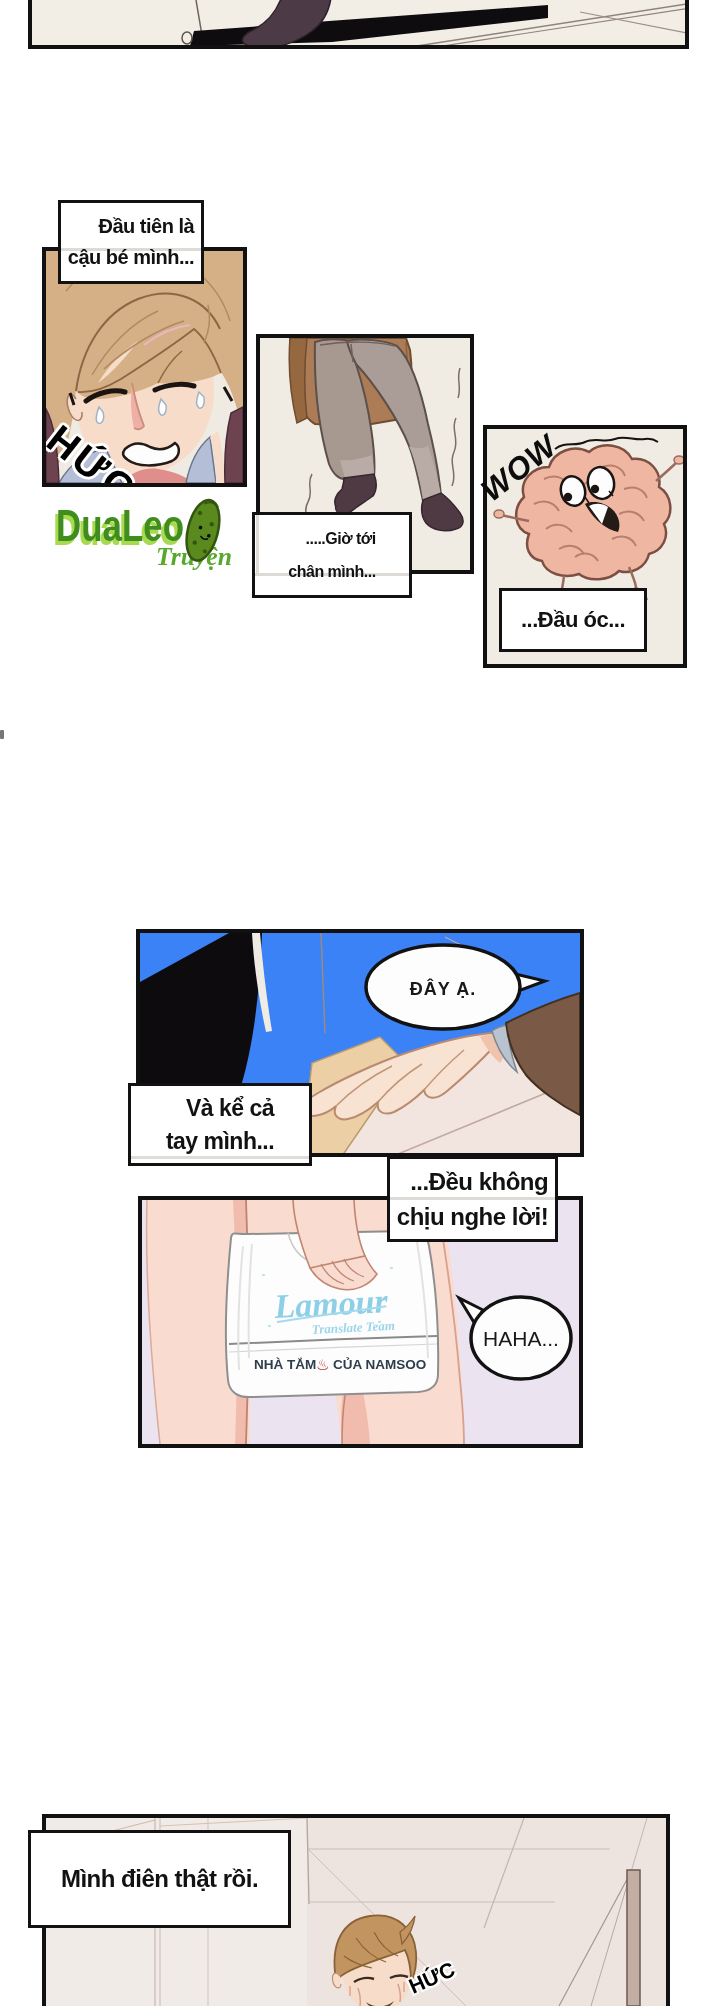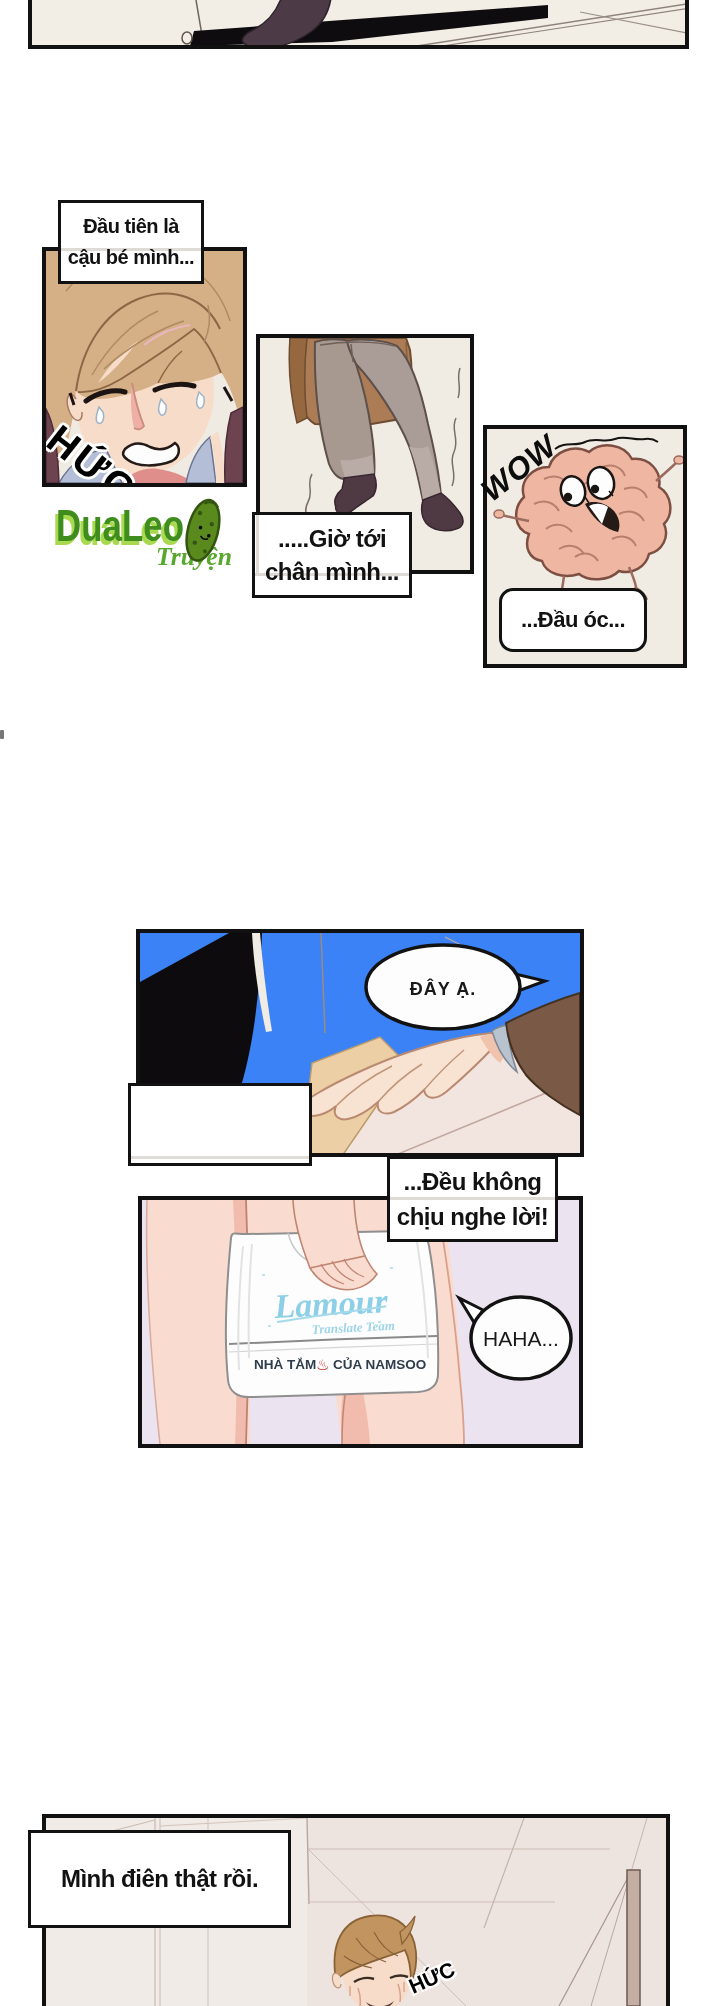--- a/index.html
+++ b/index.html
@@ -1,17 +1,17 @@
 <!DOCTYPE html>
 <html><head><meta charset="utf-8">
 <style>
 html,body{margin:0;padding:0;background:#fff;}
 #page{position:relative;width:720px;height:2006px;background:#fff;overflow:hidden;font-family:"Liberation Sans",sans-serif;}
 .abs{position:absolute;}
-.tbox{position:absolute;background:#fff;border:3px solid #121212;box-sizing:border-box;display:flex;flex-direction:column;align-items:center;justify-content:center;text-align:center;font-weight:bold;color:#121212;z-index:30;}
+.tbox{position:absolute;background:#fff;border:3px solid #121212;box-sizing:border-box;display:flex;flex-direction:column;align-items:center;justify-content:center;text-align:right;font-weight:bold;color:#121212;z-index:30;}
 svg{display:block;}
 </style></head>
 <body>
 <div id="page">
 
 <div class="abs" style="left:28px;top:-6px;width:661px;height:55px;border:4px solid #111;box-sizing:border-box;background:#f2eee6;overflow:hidden;">
 <svg width="653" height="49" viewBox="0 0 653 49">
 
   <line x1="372" y1="50" x2="668" y2="4" stroke="#8f837c" stroke-width="1.5"></line>
   <line x1="378" y1="53" x2="672" y2="8" stroke="#8f837c" stroke-width="1.2"></line>
@@ -135,21 +135,21 @@
   <path d="M93,172 C88,176 84,177 80,176 C76,174 75,170 76,167" fill="#4f3a43" stroke="#352630" stroke-width="1.5"></path>
 
   <path d="M163,162 L181,155 C188,160 195,168 200,175 C205,182 204,189 196,191 C185,195 172,192 166,185 C161,178 161,169 163,162 Z" fill="#4f3a43" stroke="#352630" stroke-width="1.5"></path>
 
   <path d="M52,136 C46,146 54,154 48,164 C42,174 50,182 46,194 C44,200 46,206 50,208" fill="none" stroke="#7a6f68" stroke-width="1.5"></path>
   <path d="M196,80 C190,92 200,100 194,114 C188,126 198,134 192,148" fill="none" stroke="#7a6f68" stroke-width="1.5"></path>
   <path d="M200,30 C196,42 202,48 198,60" fill="none" stroke="#7a6f68" stroke-width="1.5"></path>
 </svg>
 </div>
 
-<div class="tbox" style="left:252px;top:512px;width:160px;height:86px;font-size:24px;line-height:33px;letter-spacing:-0.5px;">
+<div class="tbox" style="left:252px;top:512px;width:160px;height:86px;font-size:16px;line-height:33px;letter-spacing:-0.5px;">
       <span style="position:absolute;left:0;top:58px;width:100%;height:3px;background:#dedad5;"></span>
       <span style="position:absolute;left:1px;top:0;width:3px;height:58px;background:#e0dcd7;"></span>
       <span style="position:relative;">.....Giờ tới<br>chân mình...</span>
     </div>
 
 <div class="abs" style="left:483px;top:425px;width:204px;height:243px;border:4px solid #111;box-sizing:border-box;background:#f1ece3;overflow:hidden;">
 <svg width="196" height="235" viewBox="0 0 196 235">
 
   <path d="M68,20 C78,12 88,18 98,13 C108,8 118,14 128,10 C138,6 148,12 158,10 C164,9 168,11 171,13" fill="none" stroke="#161412" stroke-width="2"></path>
 
@@ -177,21 +177,21 @@
   <path d="M77,147 C76,155 75,162 73,168" fill="none" stroke="#9b6b5e" stroke-width="2.5"></path>
   <path d="M73,168 C67,172 61,174 57,173 C59,167 65,164 73,164 Z" fill="#efb7a2" stroke="#9b6b5e" stroke-width="1.5"></path>
 
   <path d="M142,138 C145,145 148,152 149,158" fill="none" stroke="#9b6b5e" stroke-width="2.5"></path>
   <path d="M149,158 C155,162 159,166 160,170 C154,170 148,166 145,162 Z" fill="#efb7a2" stroke="#9b6b5e" stroke-width="1.5"></path>
 </svg>
 </div>
 
 <div class="abs" style="left:474px;top:443px;width:110px;font-weight:bold;font-size:31px;color:#0c0c0c;transform:rotate(-38deg);font-style:italic;letter-spacing:1px;z-index:20;">WOW</div>
 
-<div class="tbox" style="left:499px;top:588px;width:148px;height:64px;font-size:22px;letter-spacing:-0.5px;border-radius:14px;">...Đầu óc...</div>
+<div class="tbox" style="left:499px;top:588px;width:148px;height:64px;font-size:22px;letter-spacing:-0.5px;">...Đầu óc...</div>
 
 <div class="abs" style="left:0px;top:730px;width:4px;height:9px;background:#555;opacity:.8;border-radius:1px;"></div>
 
 
 <div class="abs" style="left:136px;top:929px;width:448px;height:228px;border:4px solid #111;box-sizing:border-box;background:#3b82f6;overflow:hidden;">
 <svg width="440" height="220" viewBox="0 0 440 220">
 
   <path d="M440,70 L440,220 L110,220 C210,163 330,108 440,70 Z" fill="#f2e4df"></path>
 
   <line x1="181" y1="0" x2="185" y2="100" stroke="#9a8a80" stroke-width="1.5"></line>
@@ -222,20 +222,21 @@
 <svg width="190" height="100" viewBox="0 0 190 100">
   <path d="M148,32 L182,40 L150,52 Z" fill="#fdfdfd" stroke="#121212" stroke-width="3"></path>
   <ellipse cx="80" cy="46" rx="77" ry="42" fill="#fdfdfd" stroke="#121212" stroke-width="3.5"></ellipse>
   <text x="80" y="54" text-anchor="middle" font-family="Liberation Sans" font-size="18" font-weight="bold" fill="#191919" letter-spacing="1">ĐÂY Ạ.</text>
 </svg>
 </div>
 </div>
 
 <div class="tbox" style="left:128px;top:1083px;width:184px;height:83px;font-size:23px;line-height:33px;letter-spacing:-0.5px;">
       <span style="position:absolute;left:0;top:70px;width:100%;height:3px;background:#e0dcd7;"></span>
+      <span style="position:relative;">Và kể cả<br>tay mình...</span>
     </div>
 
 <div class="tbox" style="left:387px;top:1156px;width:171px;height:86px;font-size:24px;line-height:35px;letter-spacing:-0.5px;">
       <span style="position:absolute;left:0;top:38px;width:100%;height:3px;background:#dedad5;"></span>
       <span style="position:relative;">...Đều không<br>chịu nghe lời!</span>
     </div>
 
 <div class="abs" style="left:138px;top:1196px;width:445px;height:252px;border:4px solid #111;box-sizing:border-box;background:#ece3f0;overflow:hidden;">
 <svg width="437" height="244" viewBox="0 0 437 244">
 

